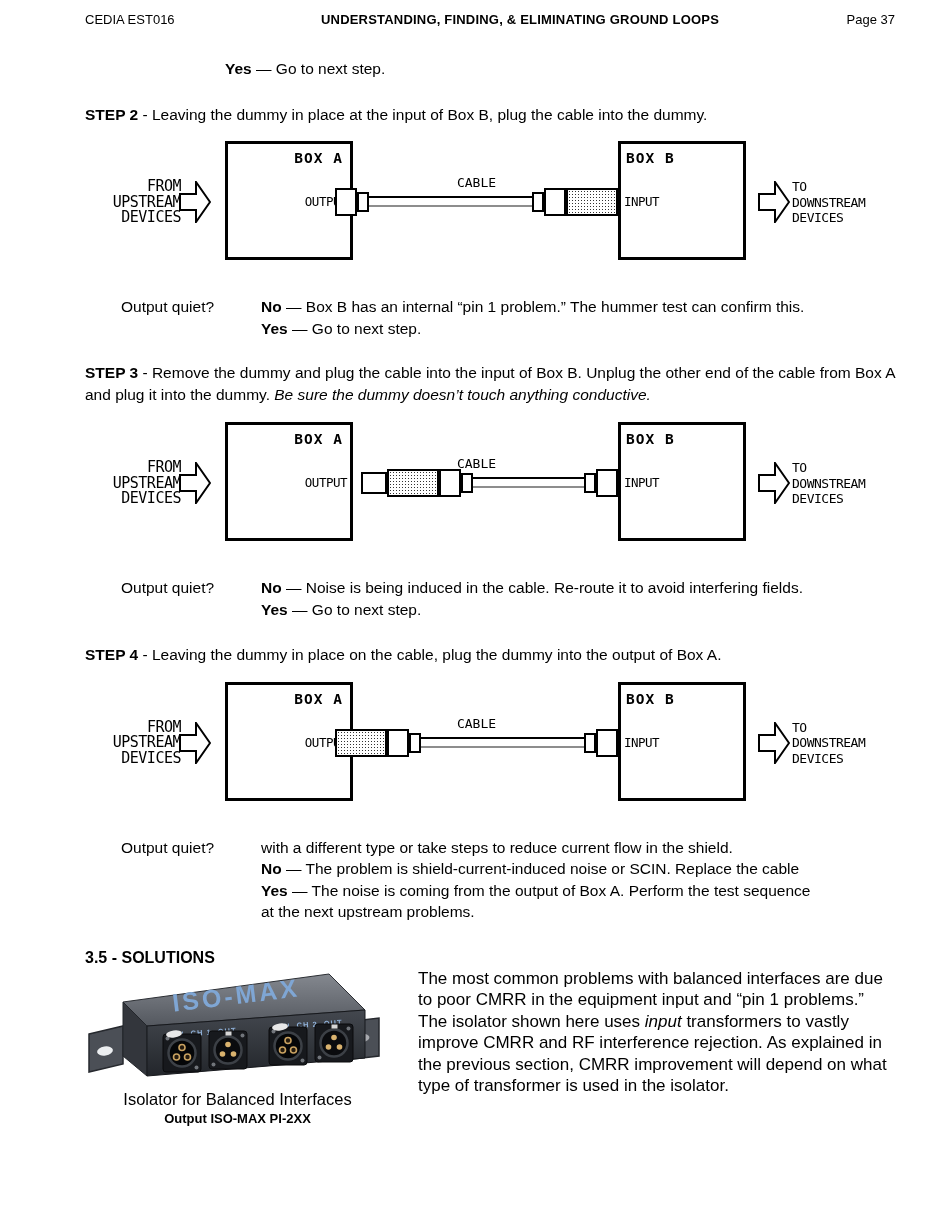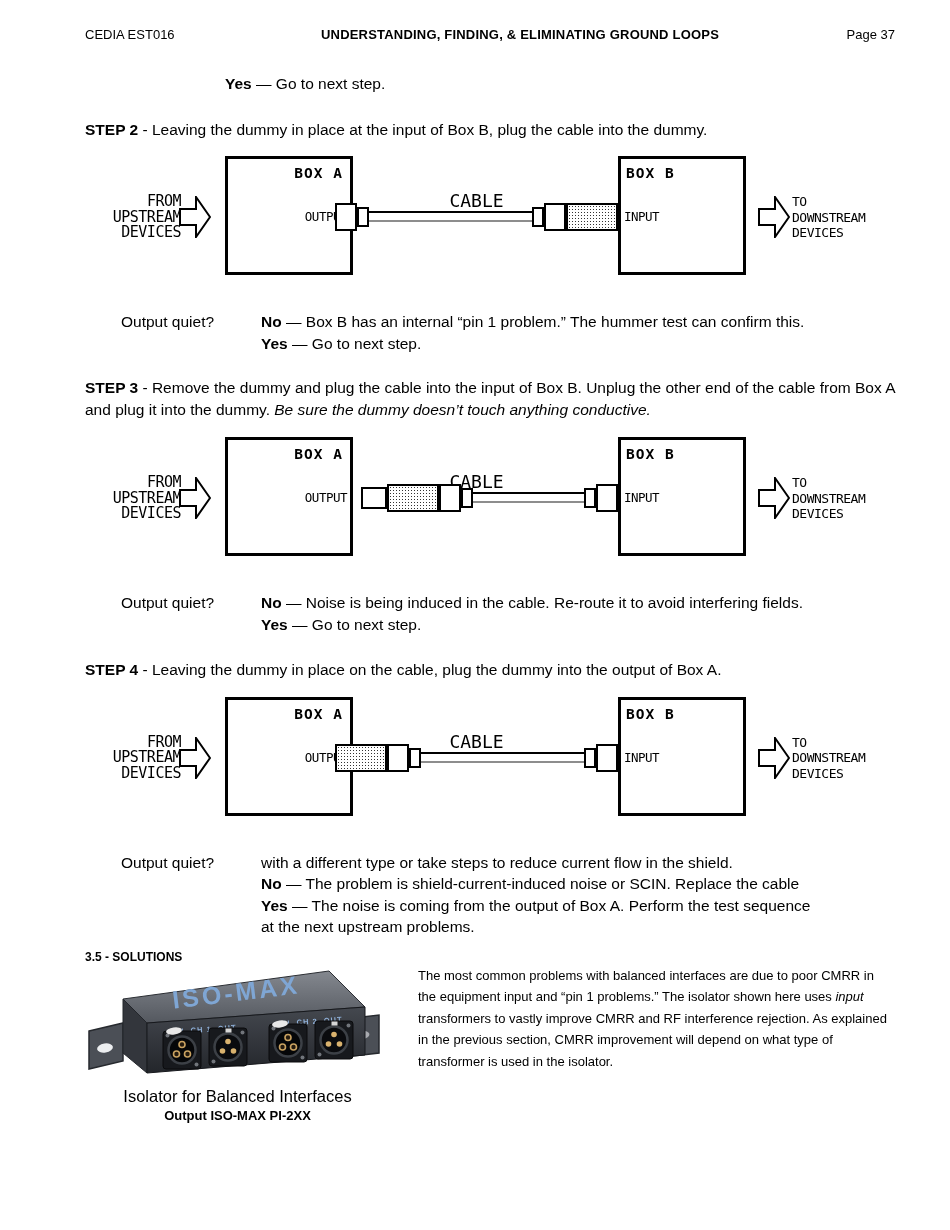--- a/index.html
+++ b/index.html
@@ -1,17 +1,17 @@
 <!DOCTYPE html>
 <html><head>
 <meta charset="utf-8">
 <style>
   html,body{margin:0;padding:0;background:#fff;}
   body{width:950px;height:1230px;font-family:"Liberation Sans",sans-serif;color:#000;overflow:hidden;}
-  .page{box-sizing:border-box;width:950px;padding:27px 55px 0 85px;}
+  .page{box-sizing:border-box;width:950px;padding:12px 55px 0 85px;}
 
   
   .hdr{display:flex;align-items:baseline;font-size:13px;}
   .hdr-left{width:170px;}
   .hdr-title{flex:1;text-align:center;font-weight:bold;letter-spacing:.2px;}
   .hdr-right{width:110px;text-align:right;}
 
   
   .bodytxt{font-size:15.5px;line-height:21.5px;}
   .step{margin-top:24px;max-width:812px;}
@@ -32,36 +32,36 @@
            font-size:13px;line-height:15.5px;letter-spacing:-.5px;}
   .d-arrow{position:absolute;top:40px;width:32px;height:42px;}
   .d-arrow.l{left:94px;} .d-arrow.r{left:673px;}
   .d-box{position:absolute;top:0;width:128px;height:119px;border:3px solid #000;box-sizing:border-box;}
   .d-boxa{left:140px;} .d-boxb{left:533px;}
   .d-boxname{position:absolute;top:6px;font-size:14.5px;font-weight:bold;letter-spacing:1px;}
   .d-boxa .d-boxname{right:7px;} .d-boxb .d-boxname{left:5px;}
   .d-port{position:absolute;top:50px;font-size:12.5px;letter-spacing:-.5px;}
   .d-boxa .d-port{right:3px;} .d-boxb .d-port{left:3px;}
   .d-zone{position:absolute;left:250px;top:0;width:283px;height:122px;}
-  .d-cablelbl{position:absolute;top:34px;left:0;width:100%;text-align:center;font-size:18px;}
+  .d-cablelbl{position:absolute;top:34px;left:0;width:100%;text-align:center;font-size:13px;}
   .cz{position:absolute;box-sizing:border-box;background:#fff;}
   .cz-big{width:22px;height:28px;top:47px;border:2px solid #000;}
   .cz-collar{width:12px;height:20px;top:51px;border:2px solid #000;}
   .cz-cap{width:26px;height:22px;top:50px;border:2px solid #000;}
   .cz-dummy{width:52px;height:28px;top:47px;border:2px solid #000;
             background-image:radial-gradient(#333 0.8px, transparent 0.9px);
             background-size:3px 3px;}
   .cz-wire{position:absolute;top:55px;height:11px;box-sizing:border-box;
            border-top:2px solid #000;border-bottom:2px solid #8d8d8d;}
 
   
-  .sol-h{font-size:12px;font-weight:bold;margin-top:12px;}
+  .sol-h{font-size:16px;font-weight:bold;margin-top:26px;}
   .bottom{display:flex;margin-top:1px;}
   .bot-left{width:305px;flex-shrink:0;}
-  .bot-right{flex:1;padding-left:28px;font-size:13px;line-height:21.6px;max-width:520px;}
+  .bot-right{flex:1;padding-left:28px;font-size:17px;line-height:21.6px;max-width:520px;}
   .cap1{text-align:center;font-size:16.5px;margin-top:4px;}
   .cap2{text-align:center;font-size:13px;font-weight:bold;margin-top:2px;}
 </style>
 </head>
 <body>
 
 <div class="page">
 
   <div class="hdr">
     <div class="hdr-left">CEDIA EST016</div>

